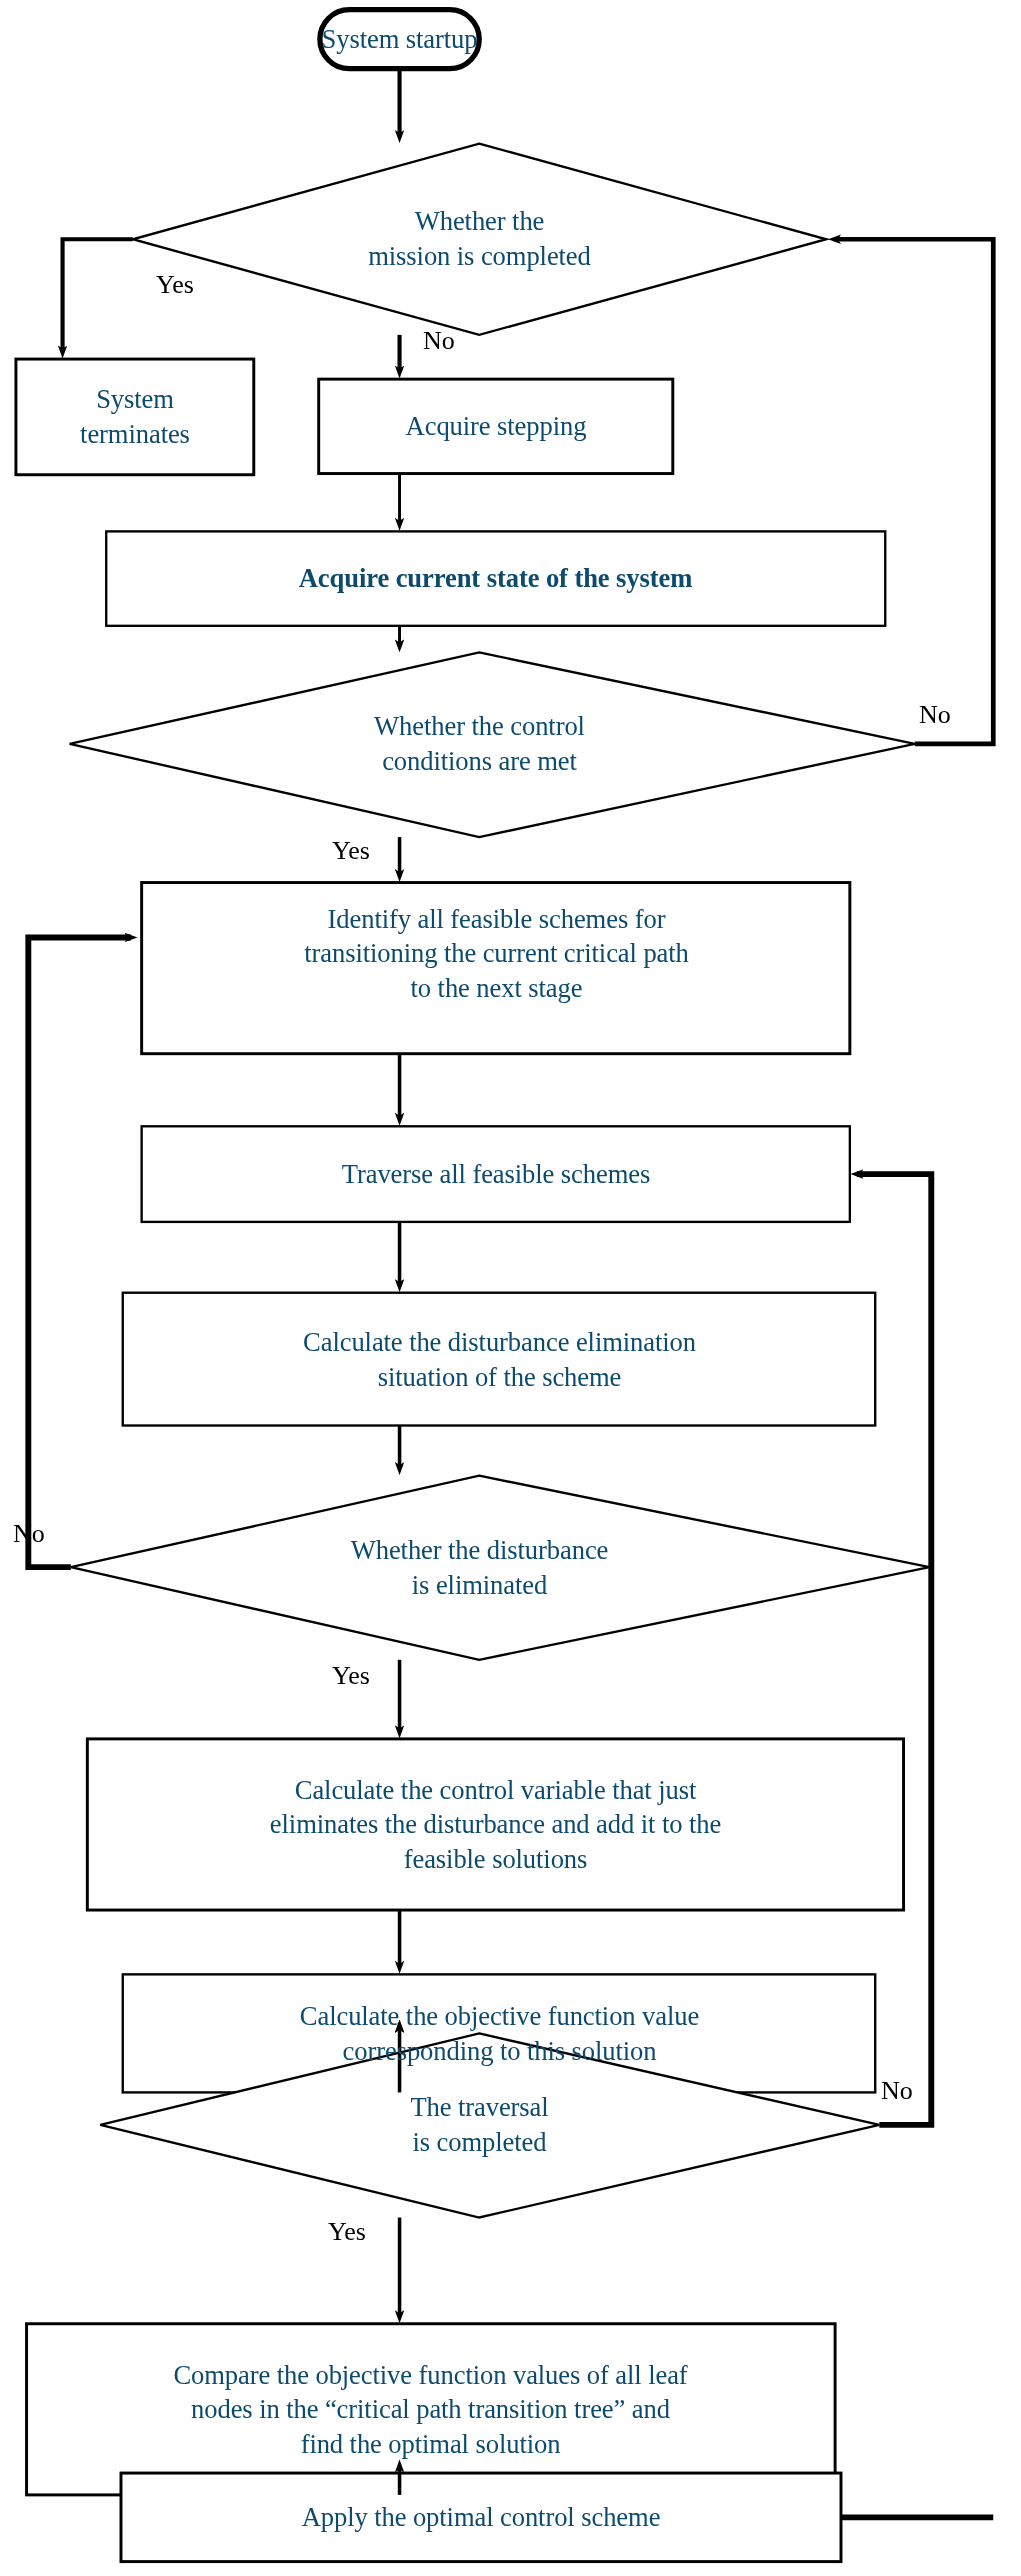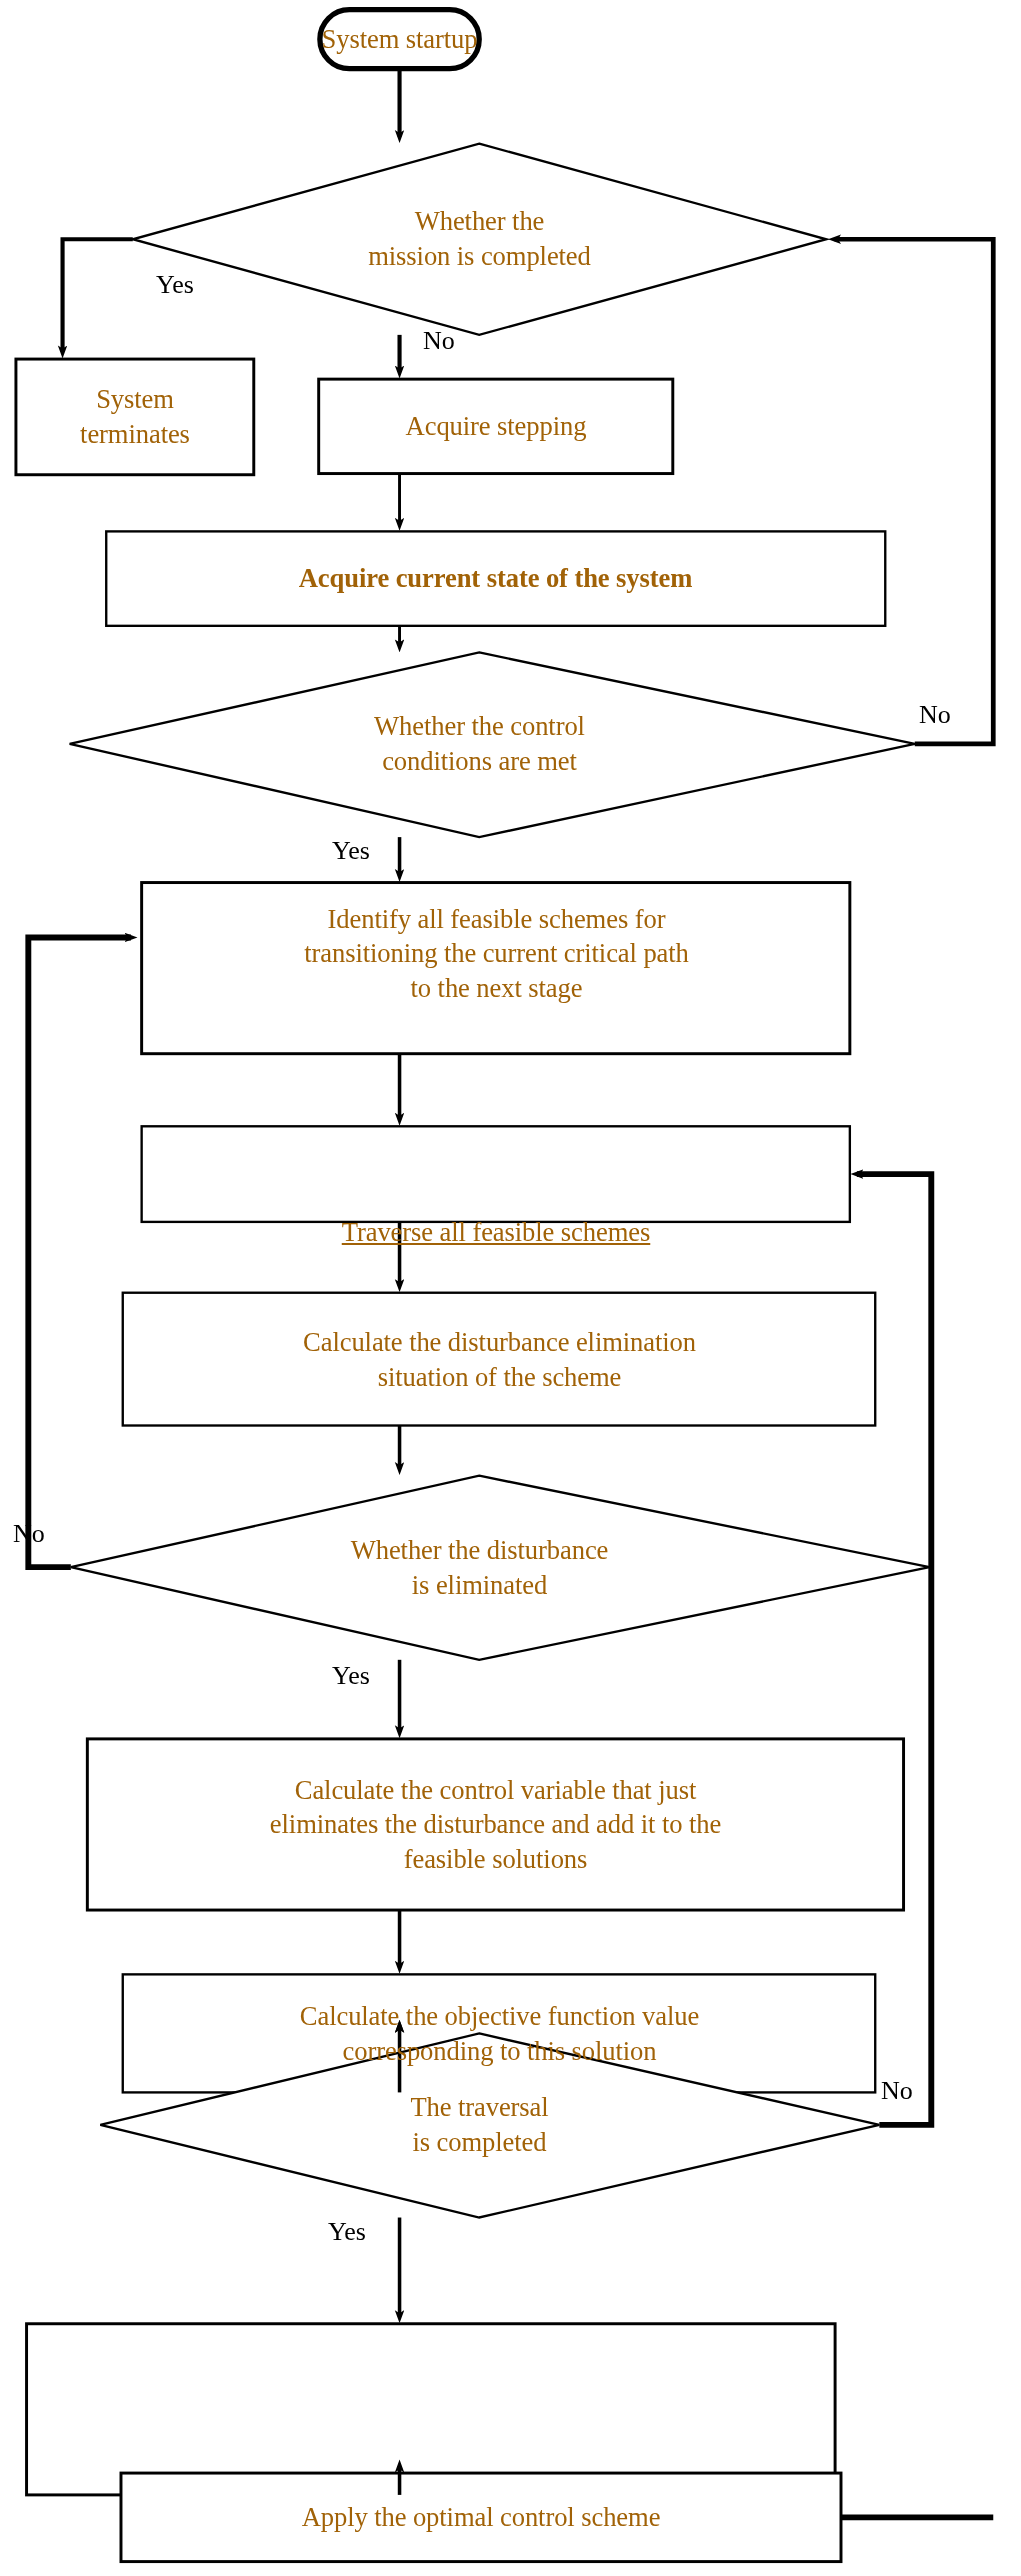--- a/index.html
+++ b/index.html
@@ -14,21 +14,21 @@
   }
   #flow{position:absolute;left:0;top:0;width:1021px;height:2576px;}
 
   
   .node-text{
     position:absolute;
     display:flex;
     align-items:center;
     justify-content:center;
     text-align:center;
-    color:#a16207;
+    color:#0c4a6e;
     line-height:1.30;
     white-space:pre-line;
     letter-spacing:-0.1px;
     pointer-events:none;
   }
   .t-lg{font-size:26.6px;}
   .edge-label{
     position:absolute;
     font-size:26px;
     line-height:1;
@@ -197,38 +197,41 @@
 
   <div class="node-text t-lg" style="left:106px;top:531px;width:779px;height:94px;font-weight:bold;">Acquire current state of the system</div>
 
   <div class="node-text t-lg" style="left:236px;top:685px;width:487px;height:118px;">Whether the control
 conditions are met</div>
 
   <div class="node-text t-lg" style="left:148px;top:882px;width:697px;height:143px;">Identify all feasible schemes for
 transitioning the current critical path
 to the next stage</div>
 
-  <div class="node-text t-lg" style="left:142px;top:1184px;width:708px;height:96px;text-decoration:underline;">Traverse all feasible schemes</div>
+  <div class="node-text t-lg" style="left:142px;top:1126px;width:708px;height:96px;">Traverse all feasible schemes</div>
 
   <div class="node-text t-lg" style="left:129px;top:1293px;width:741px;height:133px;">Calculate the disturbance elimination
 situation of the scheme</div>
 
   <div class="node-text t-lg" style="left:236px;top:1509px;width:487px;height:118px;">Whether the disturbance
 is eliminated</div>
 
   <div class="node-text t-lg" style="left:93px;top:1739px;width:805px;height:171px;">Calculate the control variable that just
 eliminates the disturbance and add it to the
 feasible solutions</div>
 
   <div class="node-text t-lg" style="left:129px;top:1975px;width:741px;height:118px;">Calculate the objective function value
 corresponding to this solution</div>
 
   <div class="node-text t-lg" style="left:236px;top:2066px;width:487px;height:118px;">The traversal
 is completed</div>
 
+  <div class="node-text t-lg" style="left:32px;top:2324px;width:797px;height:171px;">Compare the objective function values of all leaf
+nodes in the “critical path transition tree” and
+find the optimal solution</div>
 
   <div class="node-text t-lg" style="left:121px;top:2473px;width:720px;height:89px;">Apply the optimal control scheme</div>
 
   <span class="edge-label" style="left:156px;top:272px;">Yes</span>
 
   <span class="edge-label" style="left:423px;top:328px;">No</span>
 
   <span class="edge-label" style="left:919px;top:702px;">No</span>
 
   <span class="edge-label" style="left:332px;top:838px;">Yes</span>

